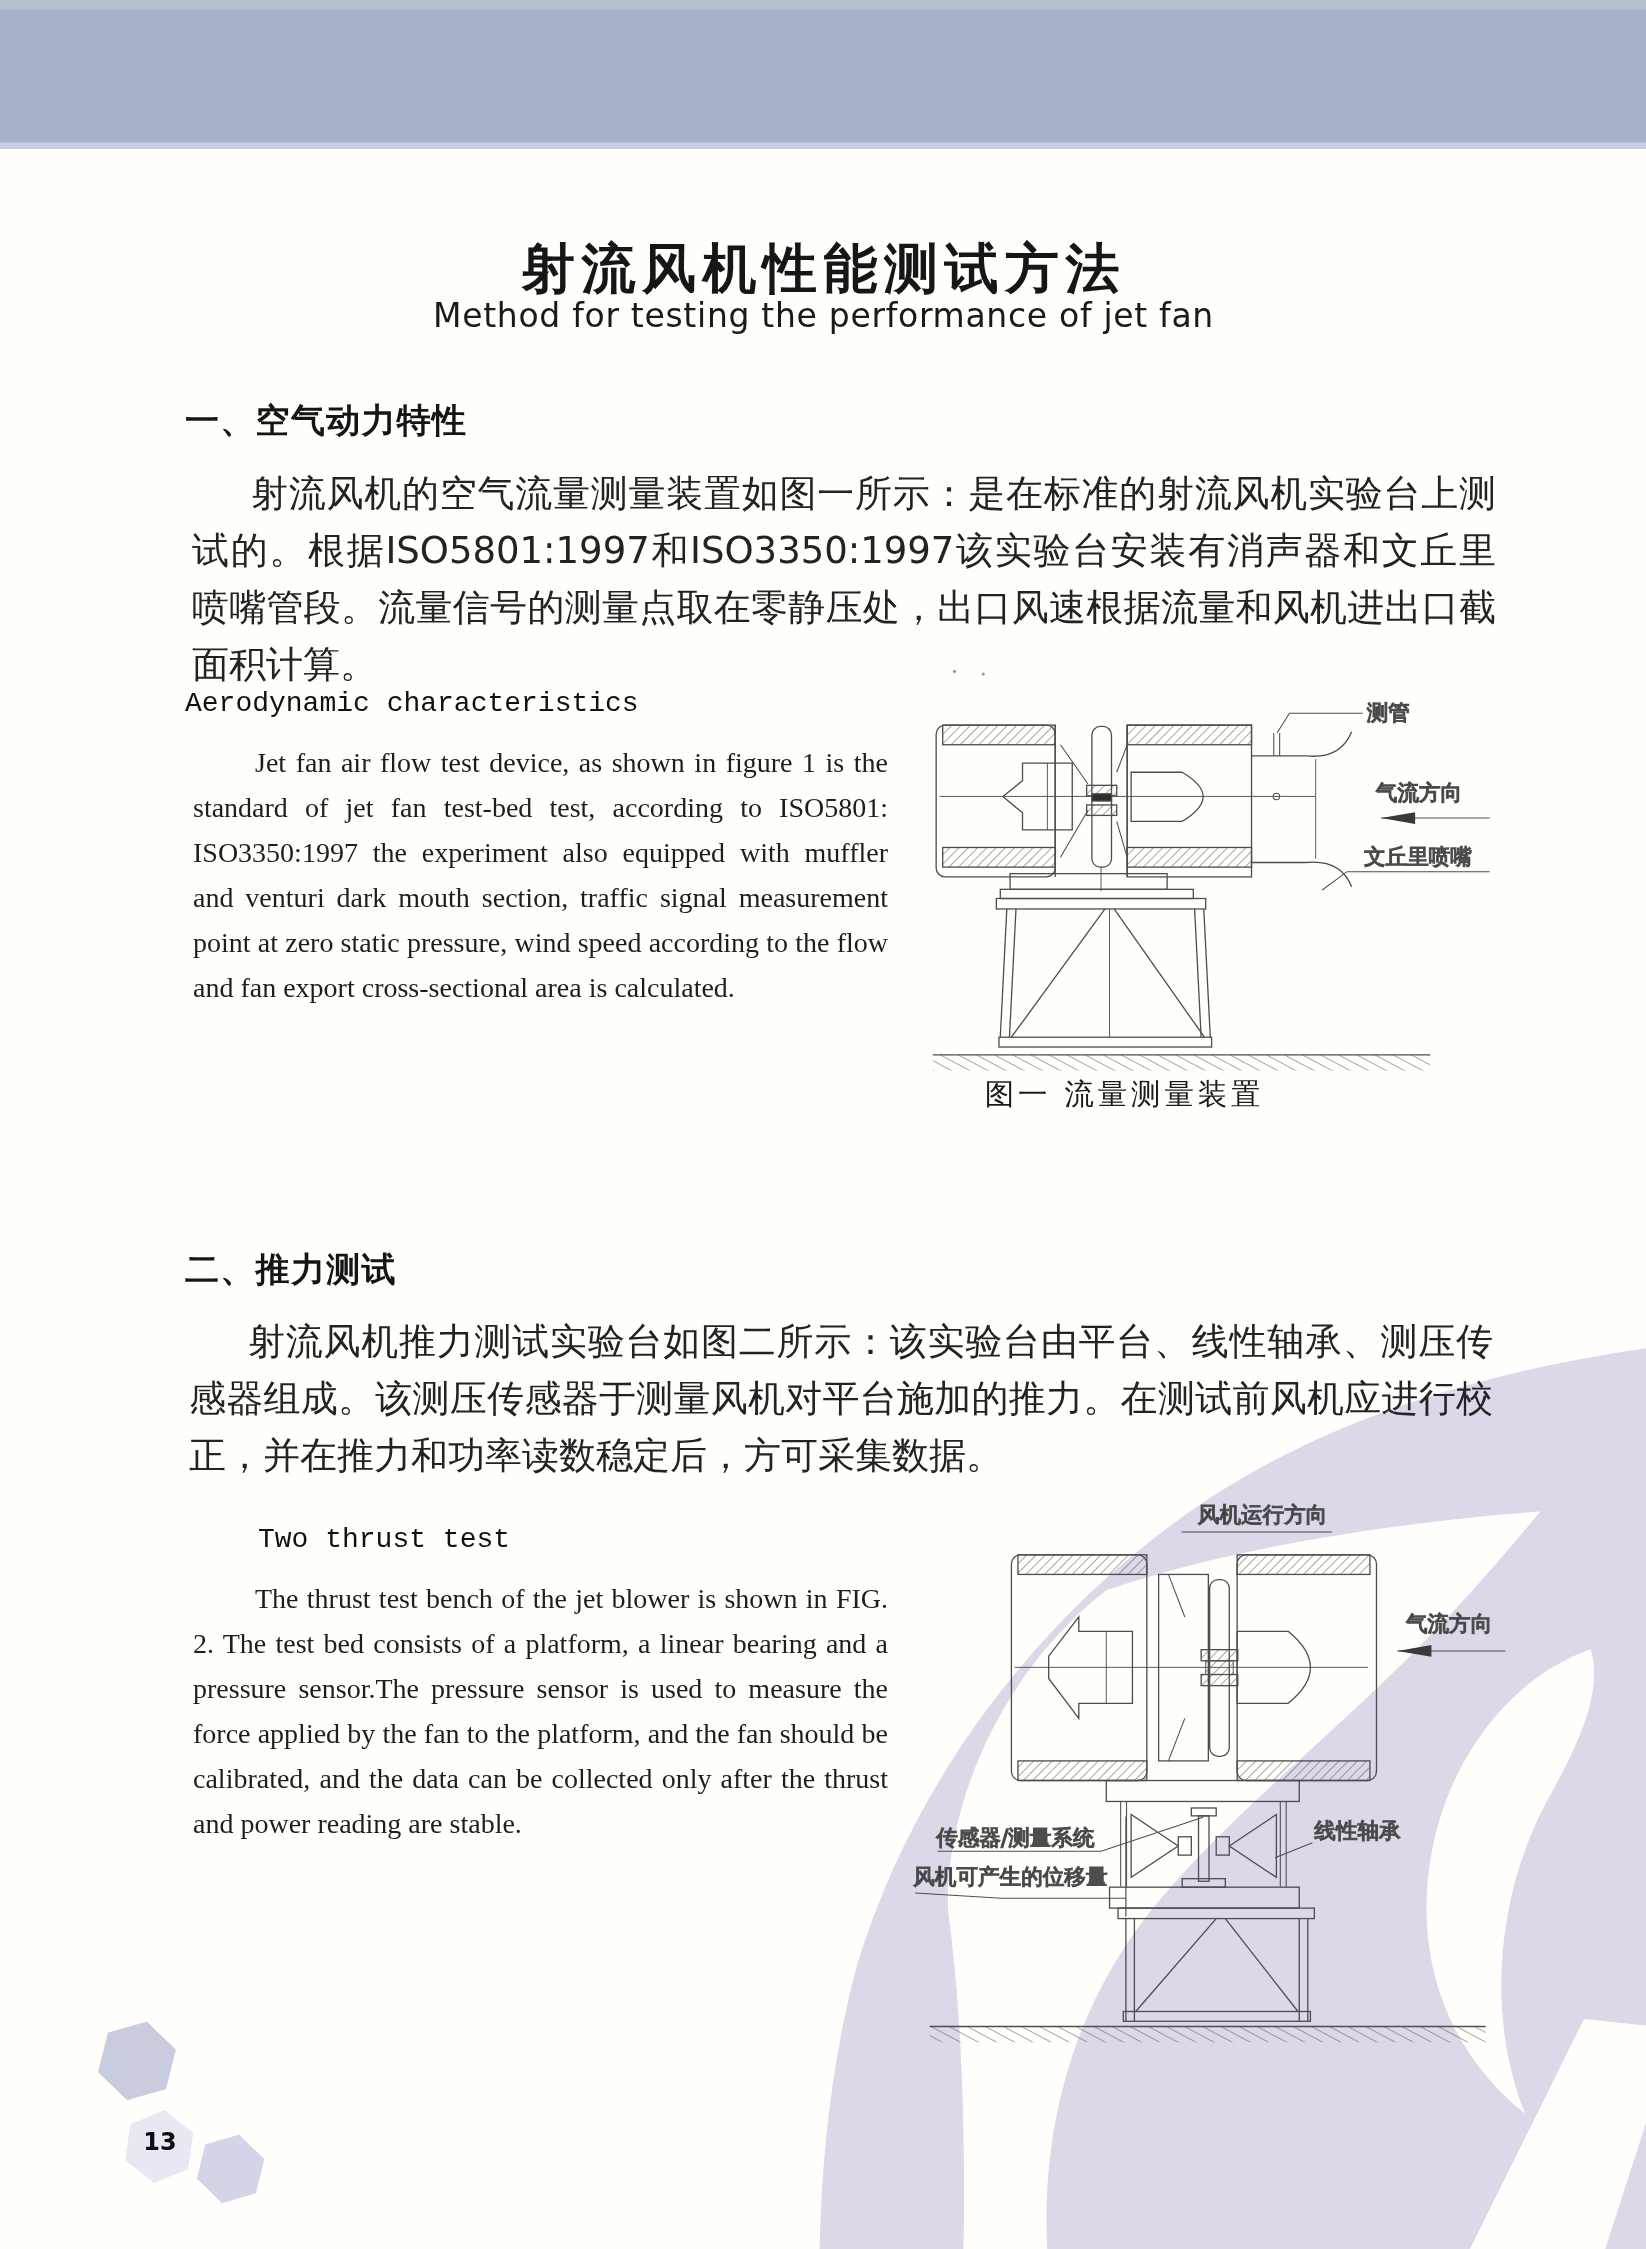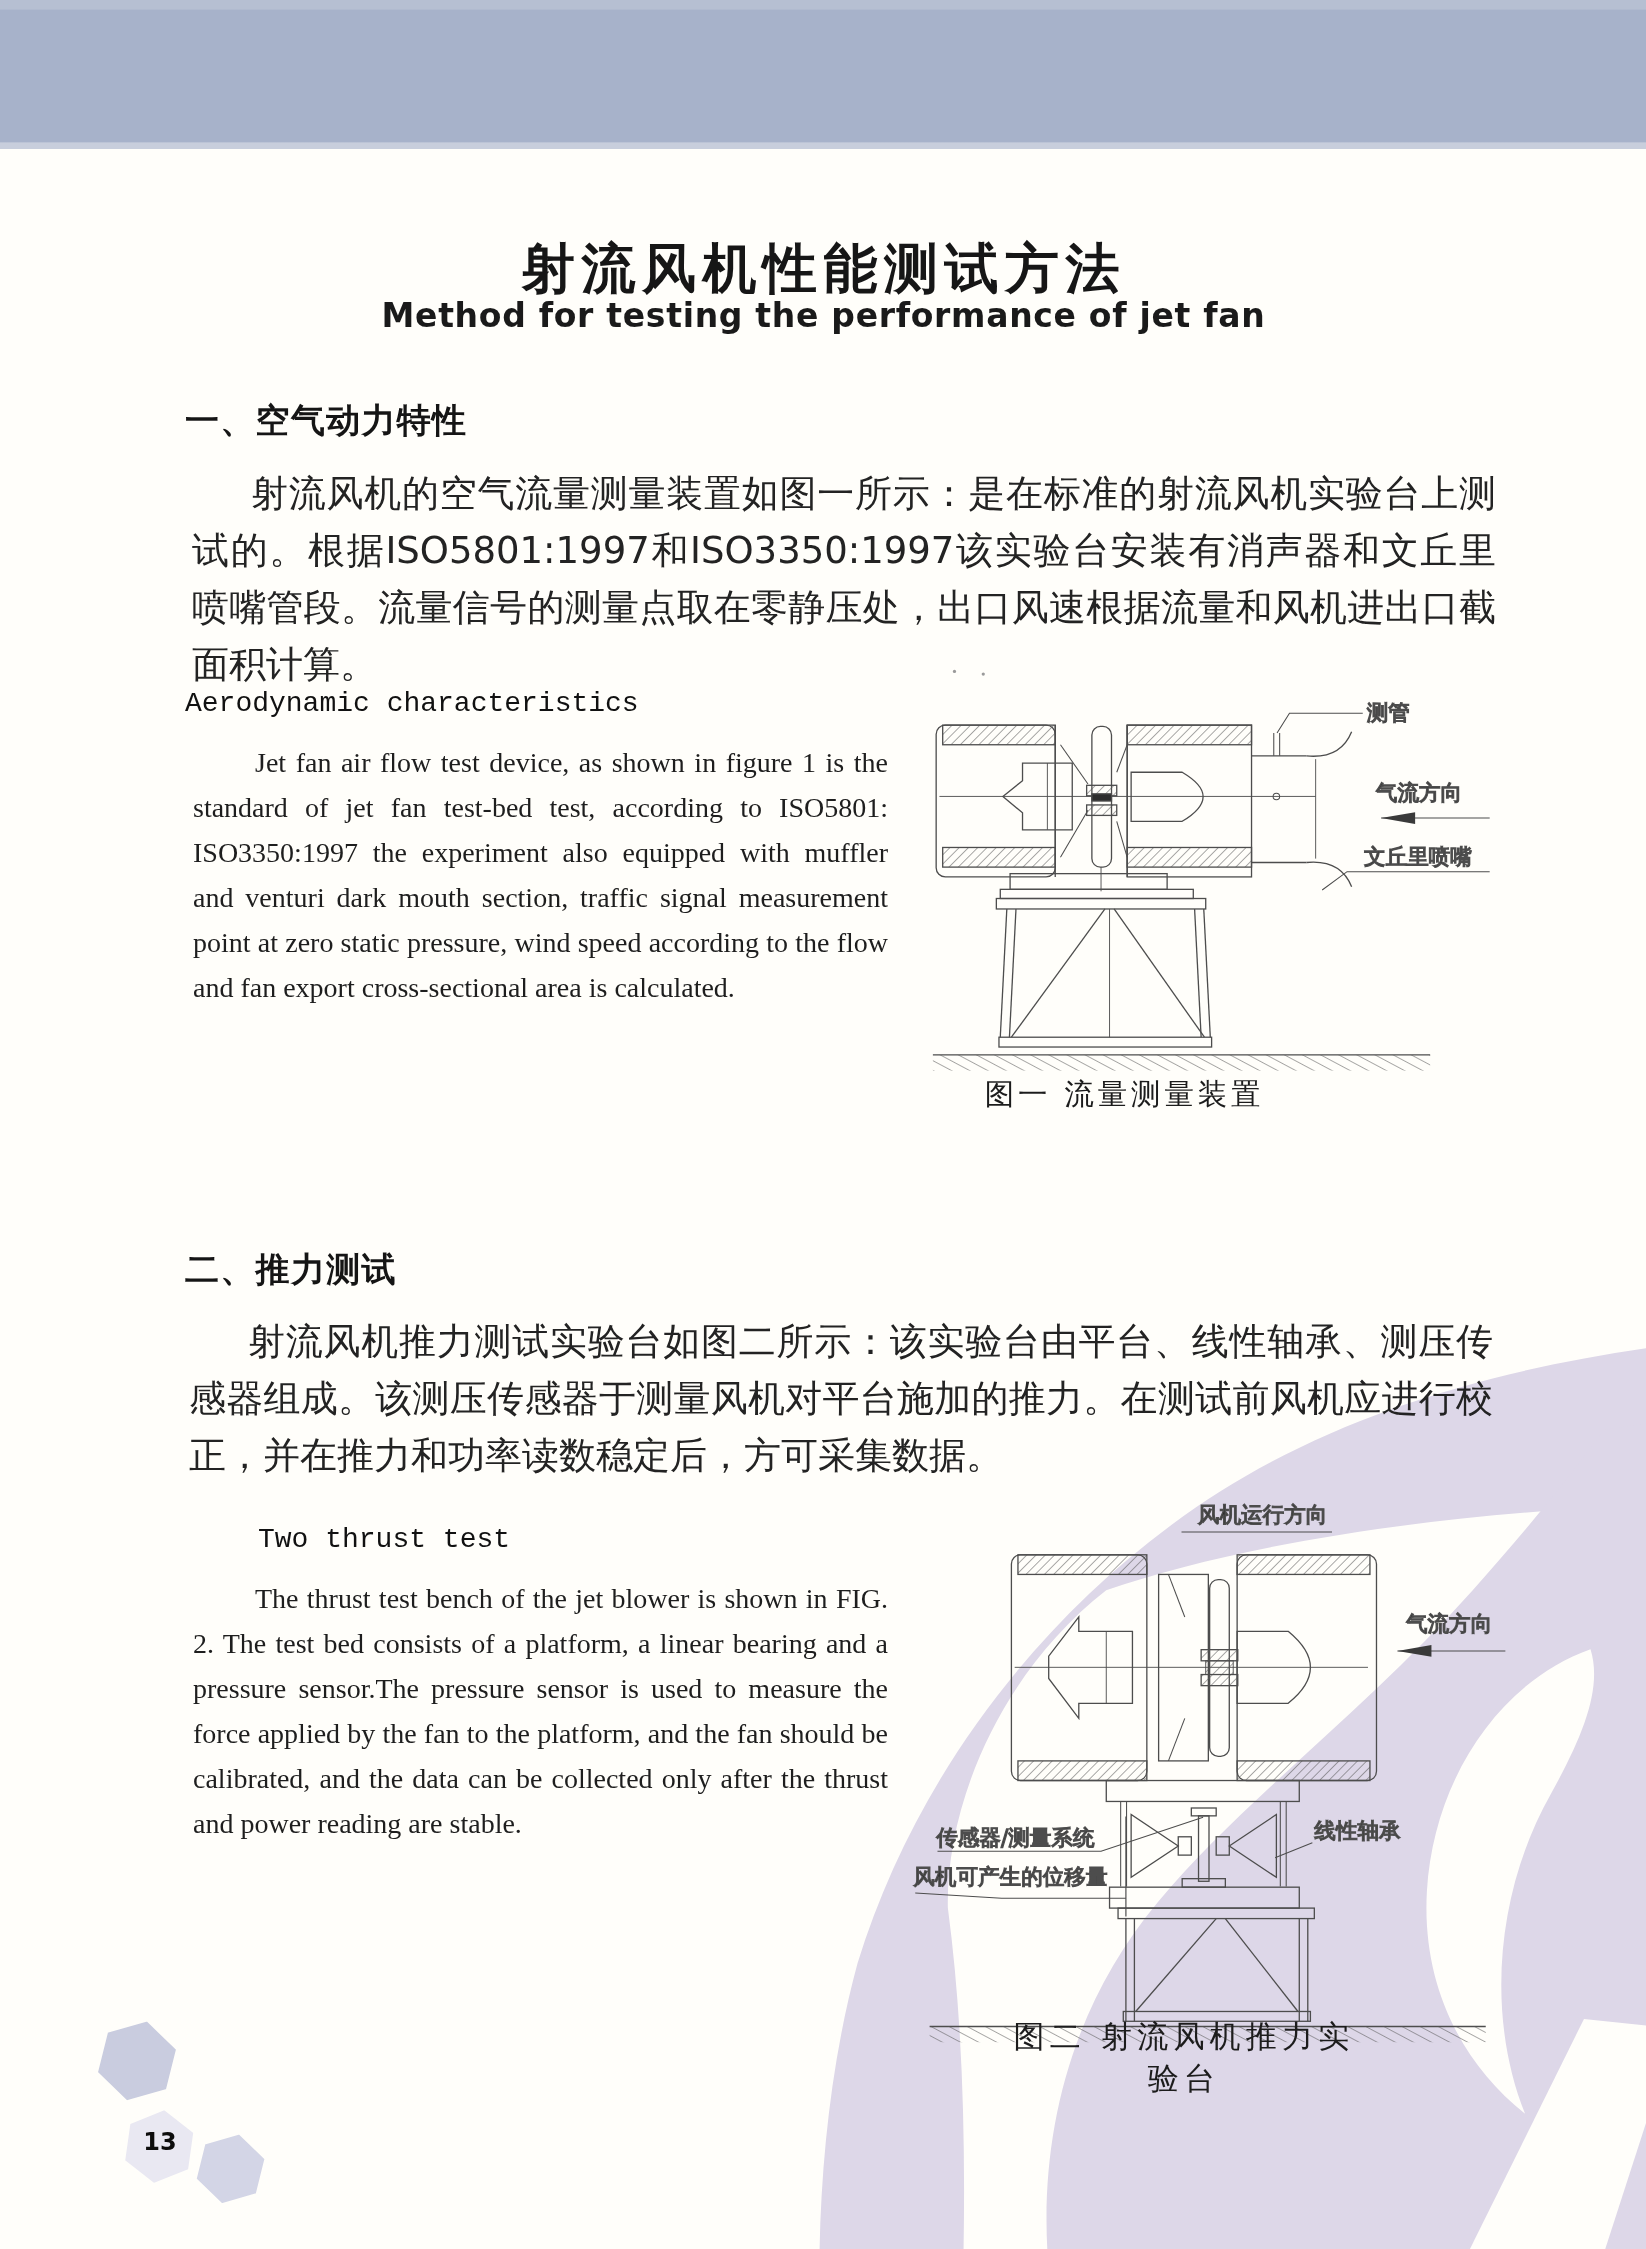--- a/index.html
+++ b/index.html
@@ -17,21 +17,21 @@
     left:0;top:0;width:1647px;height:149px;
     background:linear-gradient(180deg,#b6bfd2 0%,#b6bfd2 6%,#a7b2ca 7%,#a7b2ca 95%,#c8cedc 96%,#c8cedc 100%);
   }
   
   #title-cn{
     left:0;top:233px;width:1647px;text-align:center;
     font-size:54px;font-weight:900;letter-spacing:6.5px;color:#161616;
   }
   #title-en{
     left:0;top:296px;width:1647px;text-align:center;
-    font-size:33px;font-weight:700;letter-spacing:0.7px;color:#1a1a1a;
+    font-size:33px;font-weight:400;letter-spacing:0.7px;color:#1a1a1a;
   }
   .cn-heading{
     font-size:34px;font-weight:bold;color:#151515;letter-spacing:1.3px;
   }
   .cn-para{
     width:1304px;font-size:37px;line-height:57px;color:#232323;
     text-align:justify;text-indent:59px;margin:7px;
   }
   .en-heading{
     font-size:28px;font-weight:500;color:#111;
@@ -273,18 +273,17 @@
       <line x1="745" y1="252" x2="910" y2="252" stroke-width="1.8"></line>
       <polygon points="745,252 797,243 797,261" fill="#3a3a3a" stroke="none"></polygon>
       <text x="618" y="538">线性轴承</text>
       <line x1="615" y1="545" x2="558" y2="568" stroke-width="1.6"></line>
       <text x="40" y="548">传感器/测量系统</text>
       <polyline points="42,558 292,558 448,506" stroke-width="1.6"></polyline>
       <text x="5" y="608">风机可产生的位移量</text>
       <polyline points="8,622 140,630 330,630" stroke-width="1.6"></polyline>
     </g>
   </svg>
-  <div id="figure2-caption" class="abs fig-caption">图二  射流风机推力实验台</div>
 
   <div id="page-number" class="abs">13</div>
 
 </div>
 
 
 </body></html>

